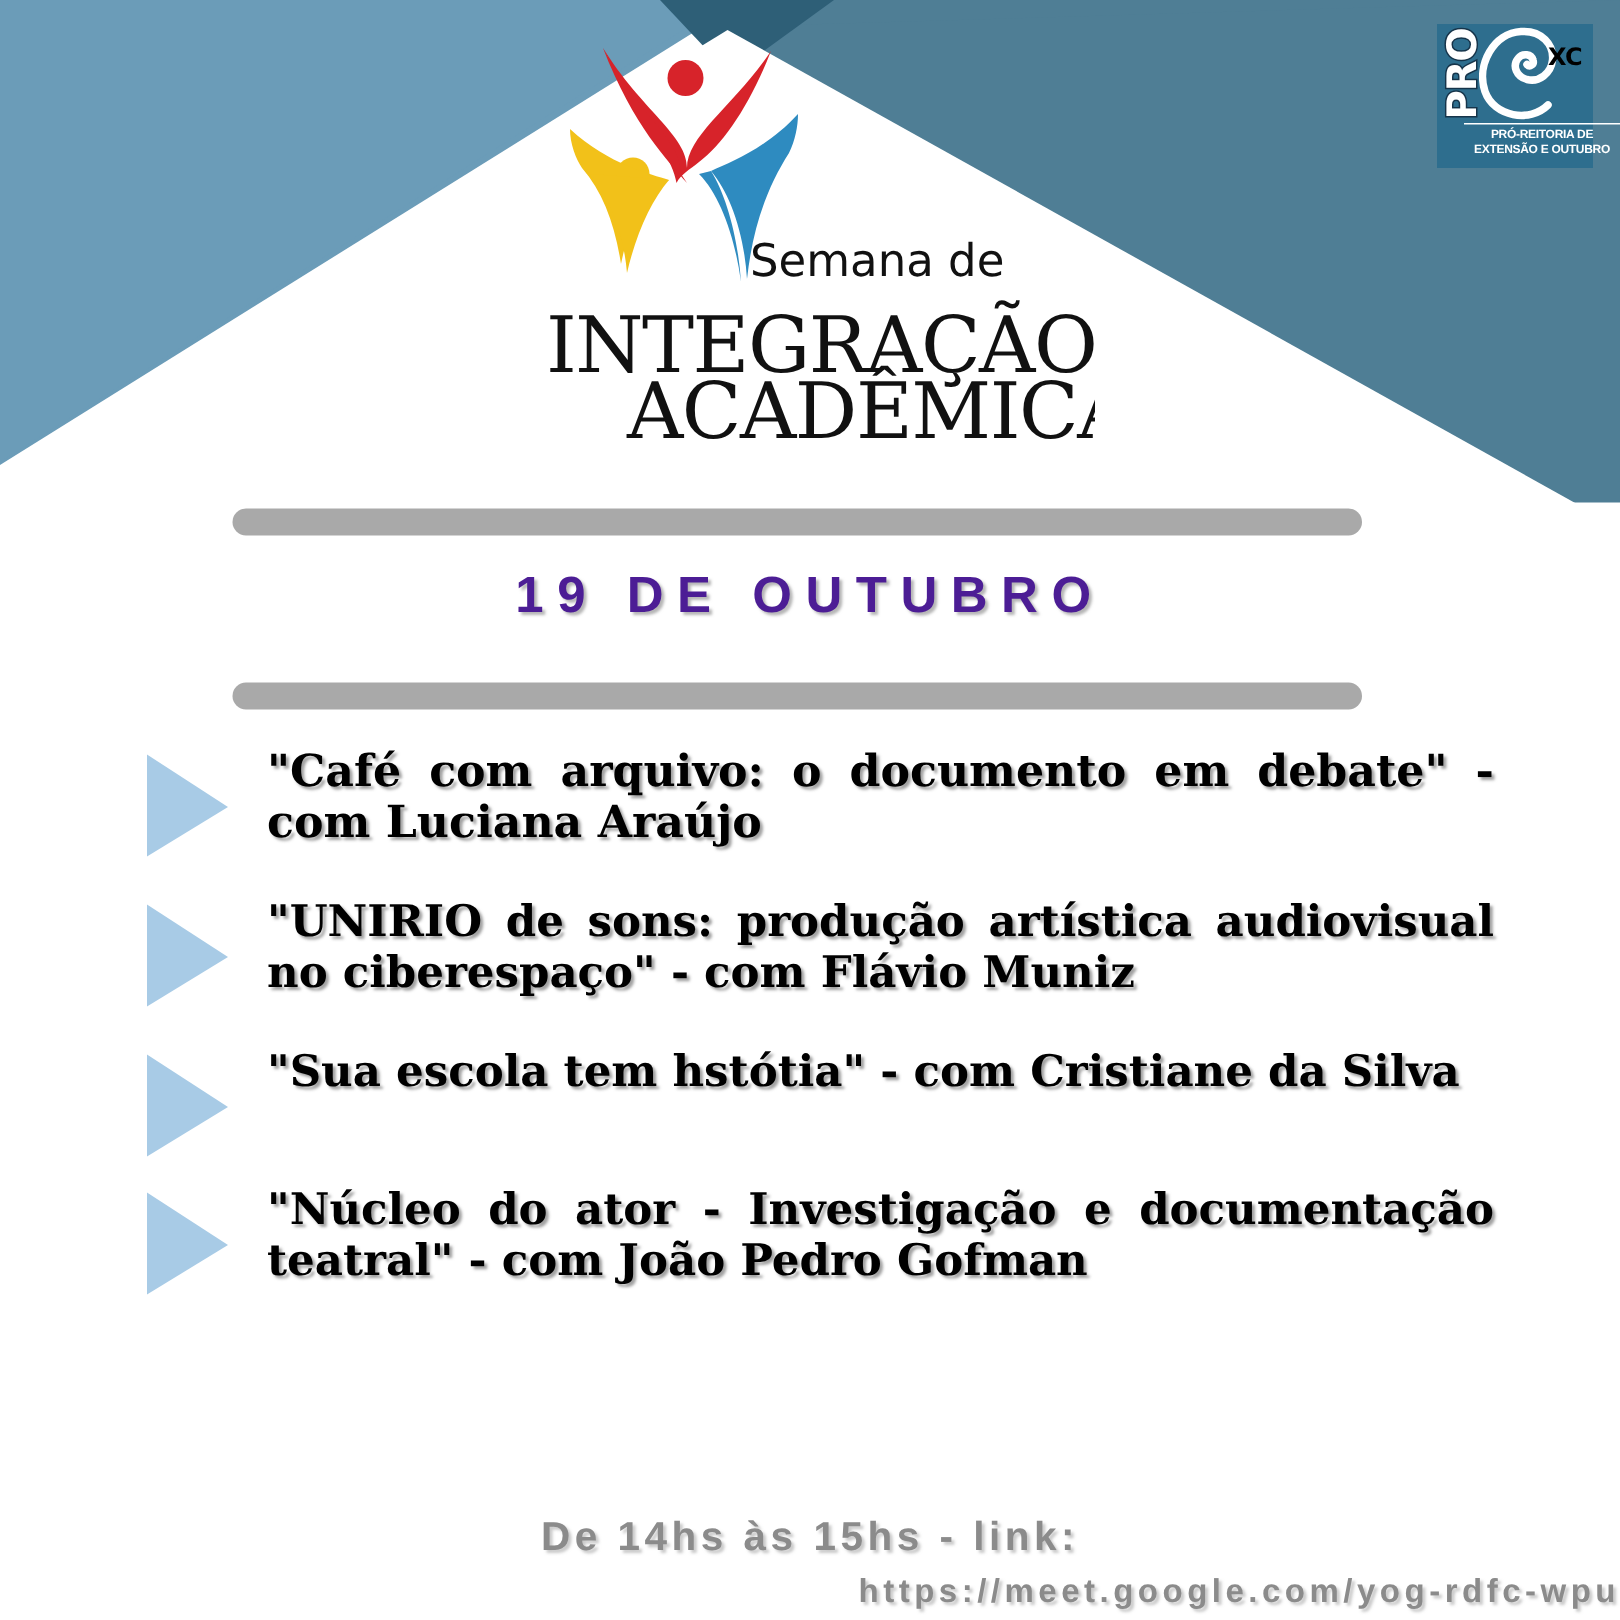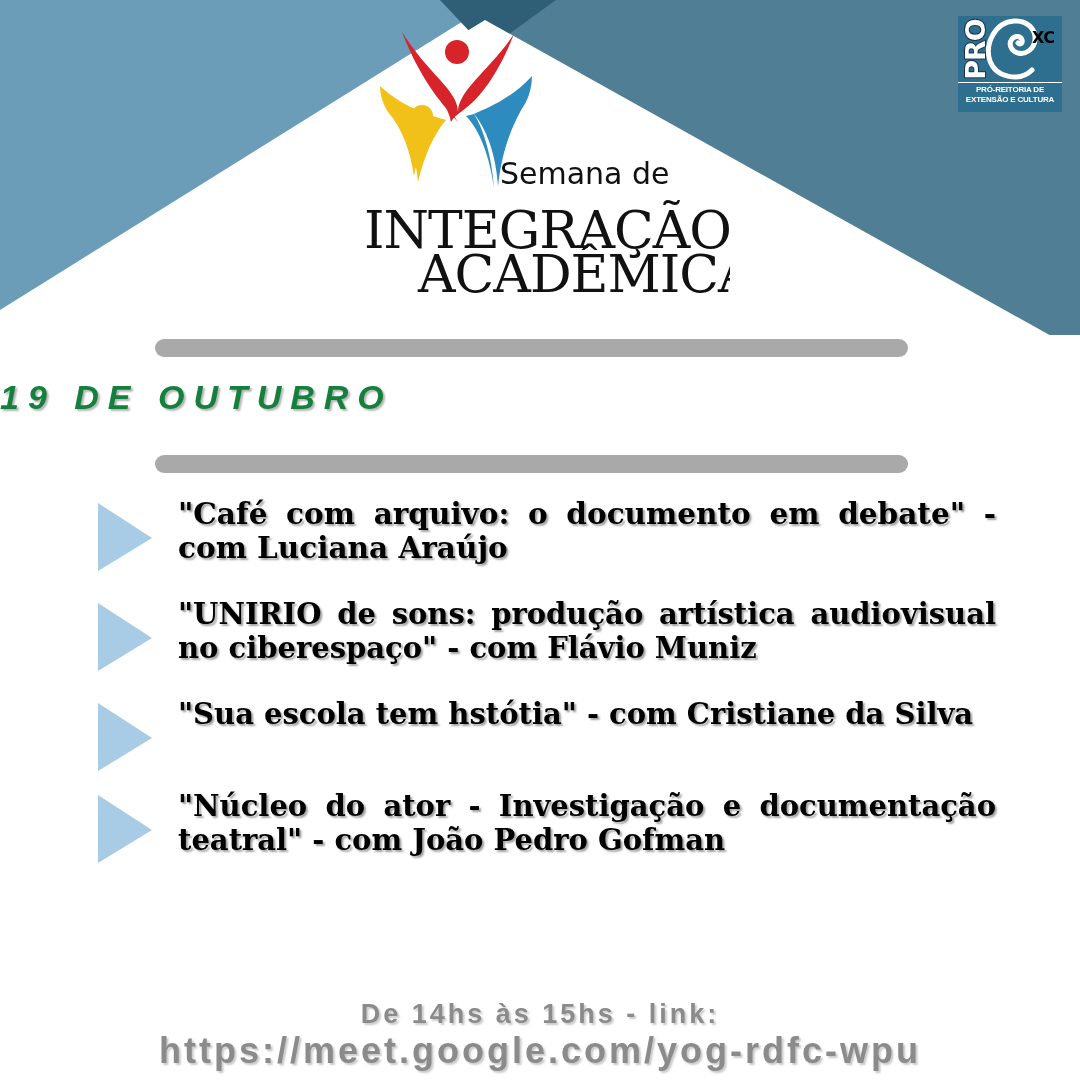--- a/index.html
+++ b/index.html
@@ -49,21 +49,21 @@
     line-height:1;
   }
   .proexc-swirl{position:absolute;left:28px;top:0px;width:52px;height:66px;}
   .proexc-xc{
     position:absolute;left:74px;top:14px;
     font-family:"DejaVu Sans", sans-serif;
     font-weight:bold;font-size:16px;color:#000000;
     letter-spacing:-0.5px;line-height:1;
   }
   .proexc-caption{
-    position:absolute;left:0;top:66px;width:104px;
+    position:absolute;left:18px;top:66px;width:104px;
     text-align:center;color:#ffffff;
     font-family:"Liberation Sans", sans-serif;
     font-weight:bold;font-size:8px;line-height:10px;
     letter-spacing:-0.2px;
     border-top:1px solid #ffffff;
     padding-top:2px;
     box-sizing:border-box;
   }
 
   
@@ -75,27 +75,27 @@
 
   
   .rule{
     position:absolute;left:155px;width:753px;height:18px;
     background:#a9a9a9;border-radius:9px;
   }
   .rule-top{top:339px;}
   .rule-bottom{top:455px;}
   .date-title{
     position:absolute;left:0;top:378px;width:1080px;
+    text-align:center;
     font-family:"Liberation Sans", sans-serif;
     font-weight:bold;
     font-size:34px;
     letter-spacing:9px;
-    color:#15803d;
+    color:#4c1d95;
     text-shadow:2px 2px 2px rgba(120,120,120,0.55);
-    font-style:italic;
   }
 
   
   .sessions{
     position:absolute;left:96px;top:497px;width:900px;
   }
   .session{
     display:flex;
     align-items:flex-start;
     margin-bottom:24px;
@@ -128,22 +128,22 @@
   .footer{
     position:absolute;left:0;top:997px;width:1080px;
     text-align:center;
   }
   .footer-line{
     font-family:"Liberation Sans", sans-serif;
     font-weight:bold;
     color:#8b8b8b;
     text-shadow:2px 2px 2px rgba(150,150,150,0.5);
   }
-  .footer-time{font-size:27px;letter-spacing:3px;line-height:34px;}
-  .footer-link{font-size:36px;letter-spacing:3px;line-height:40px;}
+  .footer-time{font-size:27px;letter-spacing:3px;line-height:34px;margin-top:10px;}
+  .footer-link{font-size:22px;letter-spacing:3px;line-height:40px;text-align:right;}
 </style>
 </head>
 <body>
 
 <div class="poster">
 
   <div class="bg-layer">
     <svg viewBox="0 0 1080 1080" xmlns="http://www.w3.org/2000/svg">
       <rect x="0" y="0" width="1080" height="1080" fill="#ffffff"></rect>
 
@@ -169,21 +169,21 @@
       </div>
       <div class="proexc-swirl">
         <svg viewBox="0 0 52 66" xmlns="http://www.w3.org/2000/svg">
           <path d="M46 54 C 34 66, 10 62, 4 45 C -2 27, 10 6, 28 5 C 42 4, 50 14, 49 24 C 48 33, 40 39, 32 37 C 25 35, 22 28, 26 23 C 29 19, 35 20, 36 24 C 37 27, 34 29, 32 27" fill="none" stroke="#ffffff" stroke-width="5" stroke-linecap="round"></path>
         </svg>
       </div>
       <div class="proexc-xc">XC</div>
     </div>
     <div class="proexc-caption">
       <div>PRÓ-REITORIA DE</div>
-      <div>EXTENSÃO E CULTURA</div>
+      <div>EXTENSÃO E OUTUBRO</div>
     </div>
   </div>
 
   <div class="event-logo">
     <svg viewBox="0 0 380 290" xmlns="http://www.w3.org/2000/svg">
 
       <g>
         <circle cx="107" cy="48" r="12" fill="#d7232a"></circle>
         <path d="M52 28 C 78 70, 108 86, 108 108 C 108 86, 140 66, 164 30 C 150 66, 132 92, 116 104 C 110 109, 104 112, 101 118 C 99 104, 84 82, 60 44 Z" fill="#d7232a"></path>
         <path d="M52 28 C 76 74, 104 88, 104 112 L 108 118 C 96 104, 72 80, 52 28 Z" fill="#d7232a"></path>

